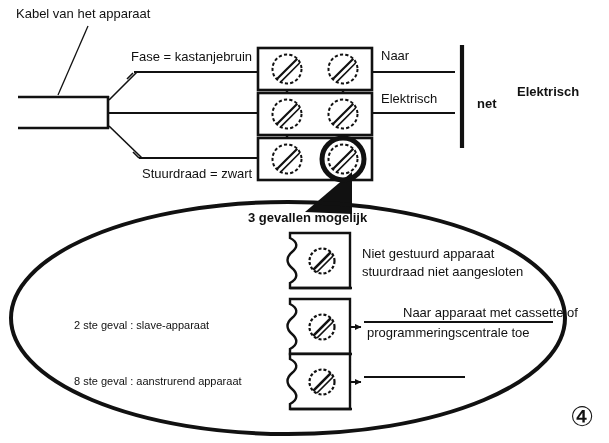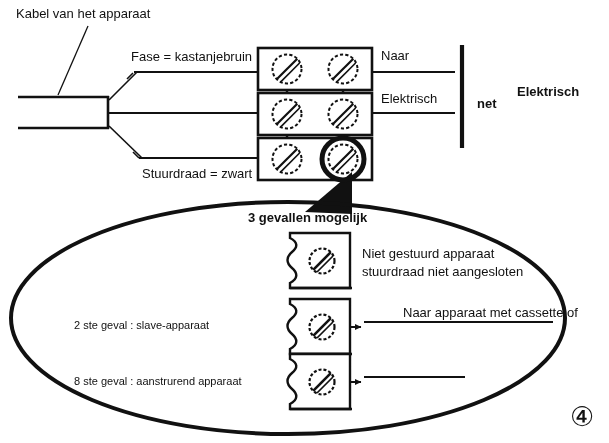--- a/index.html
+++ b/index.html
@@ -156,17 +156,18 @@
 
   <div class="lbl t13b" style="left:248px;top:210px;">3 gevallen mogelijk</div>
 
   <div class="lbl t11" style="left:74px;top:319px;">2 ste geval : slave-apparaat</div>
   <div class="lbl t11" style="left:74px;top:375px;">8 ste geval : aanstrurend apparaat</div>
 
   <div class="lbl t13" style="left:362px;top:246px;">Niet gestuurd apparaat</div>
   <div class="lbl t13" style="left:362px;top:264px;">stuurdraad niet aangesloten</div>
 
   <div class="lbl t13" style="left:367px;top:305px;margin-left:36px;">Naar apparaat met cassette of</div>
+  <div class="lbl t13" style="left:367px;top:325px;">programmeringscentrale toe</div>
 
 
   <div class="circnum" style="left:570px;top:404px;">④</div>
 
 </div>
 
 </body></html>

